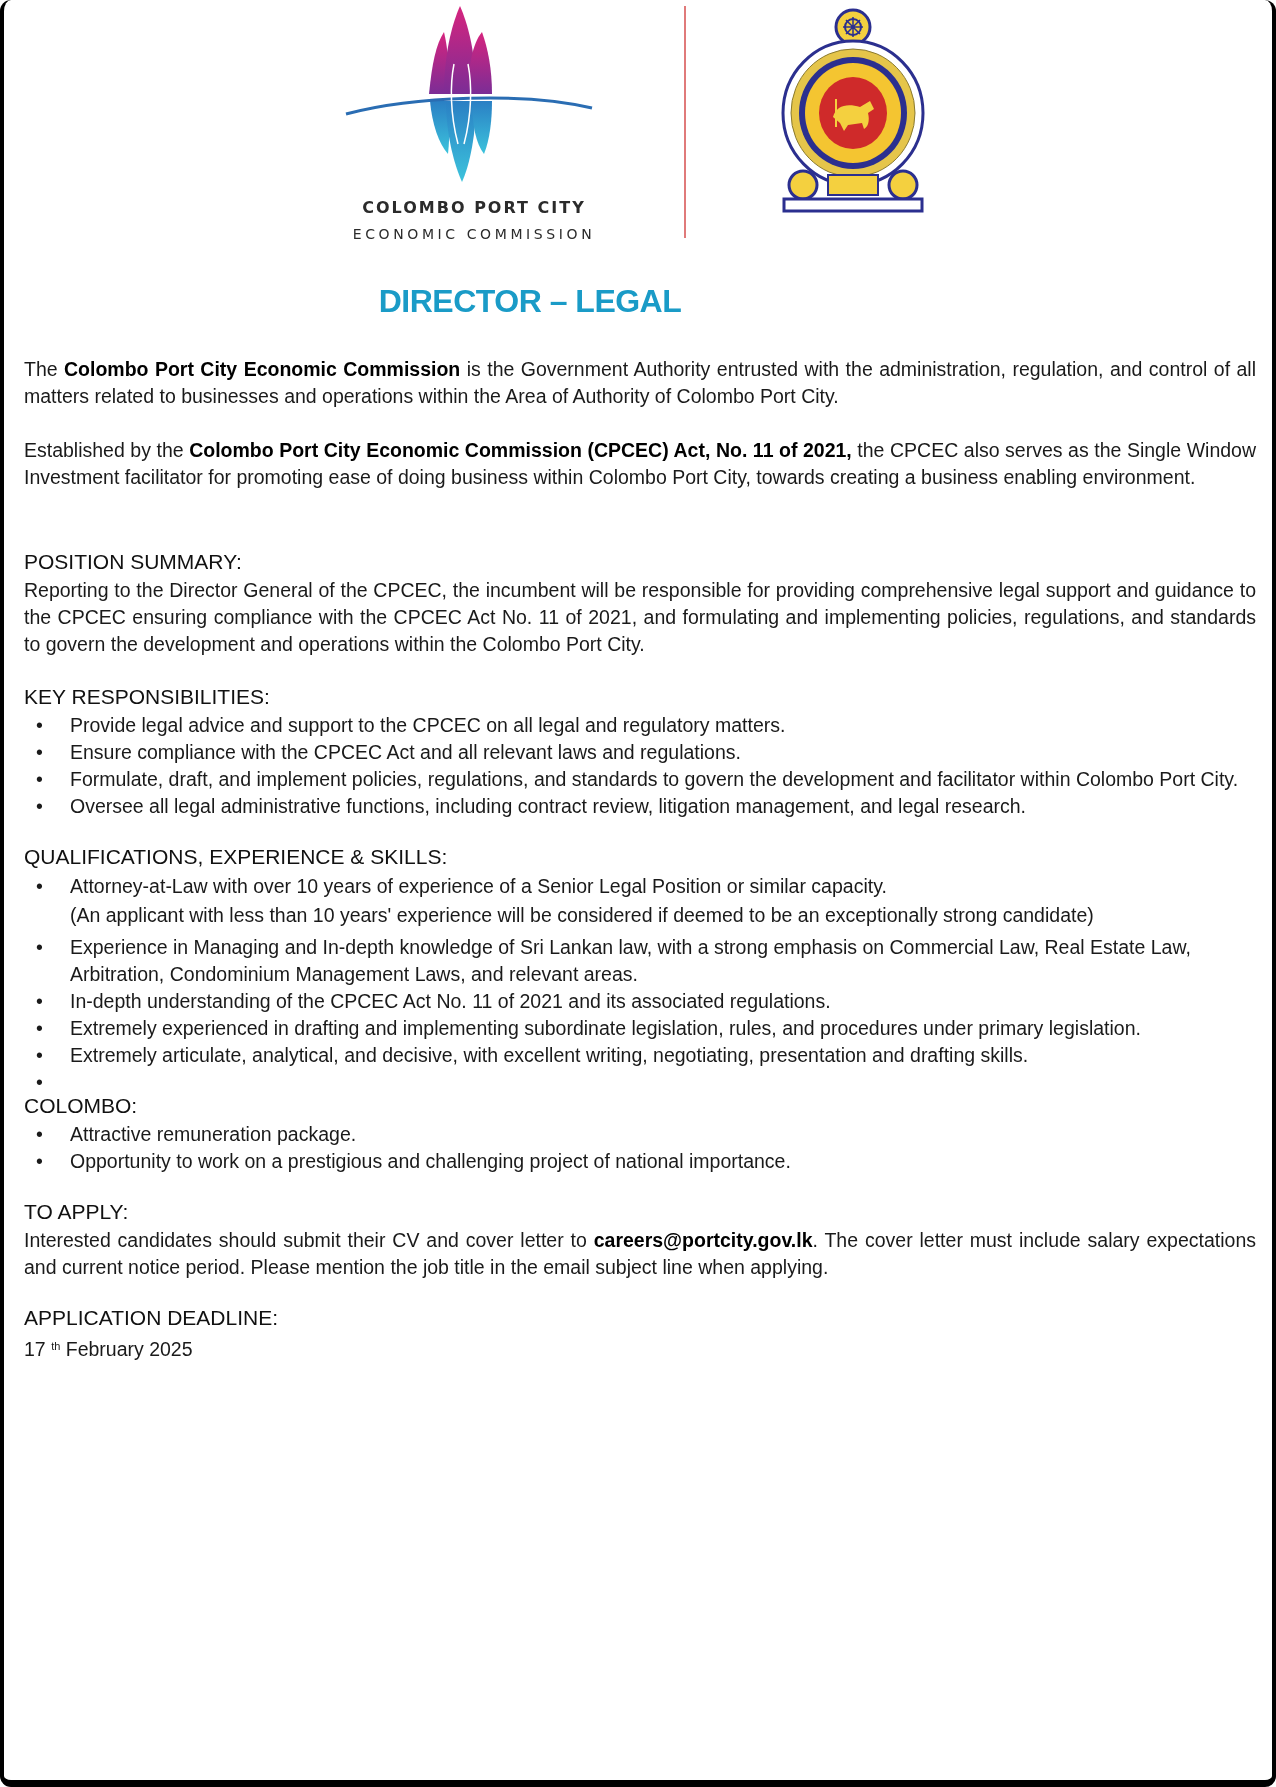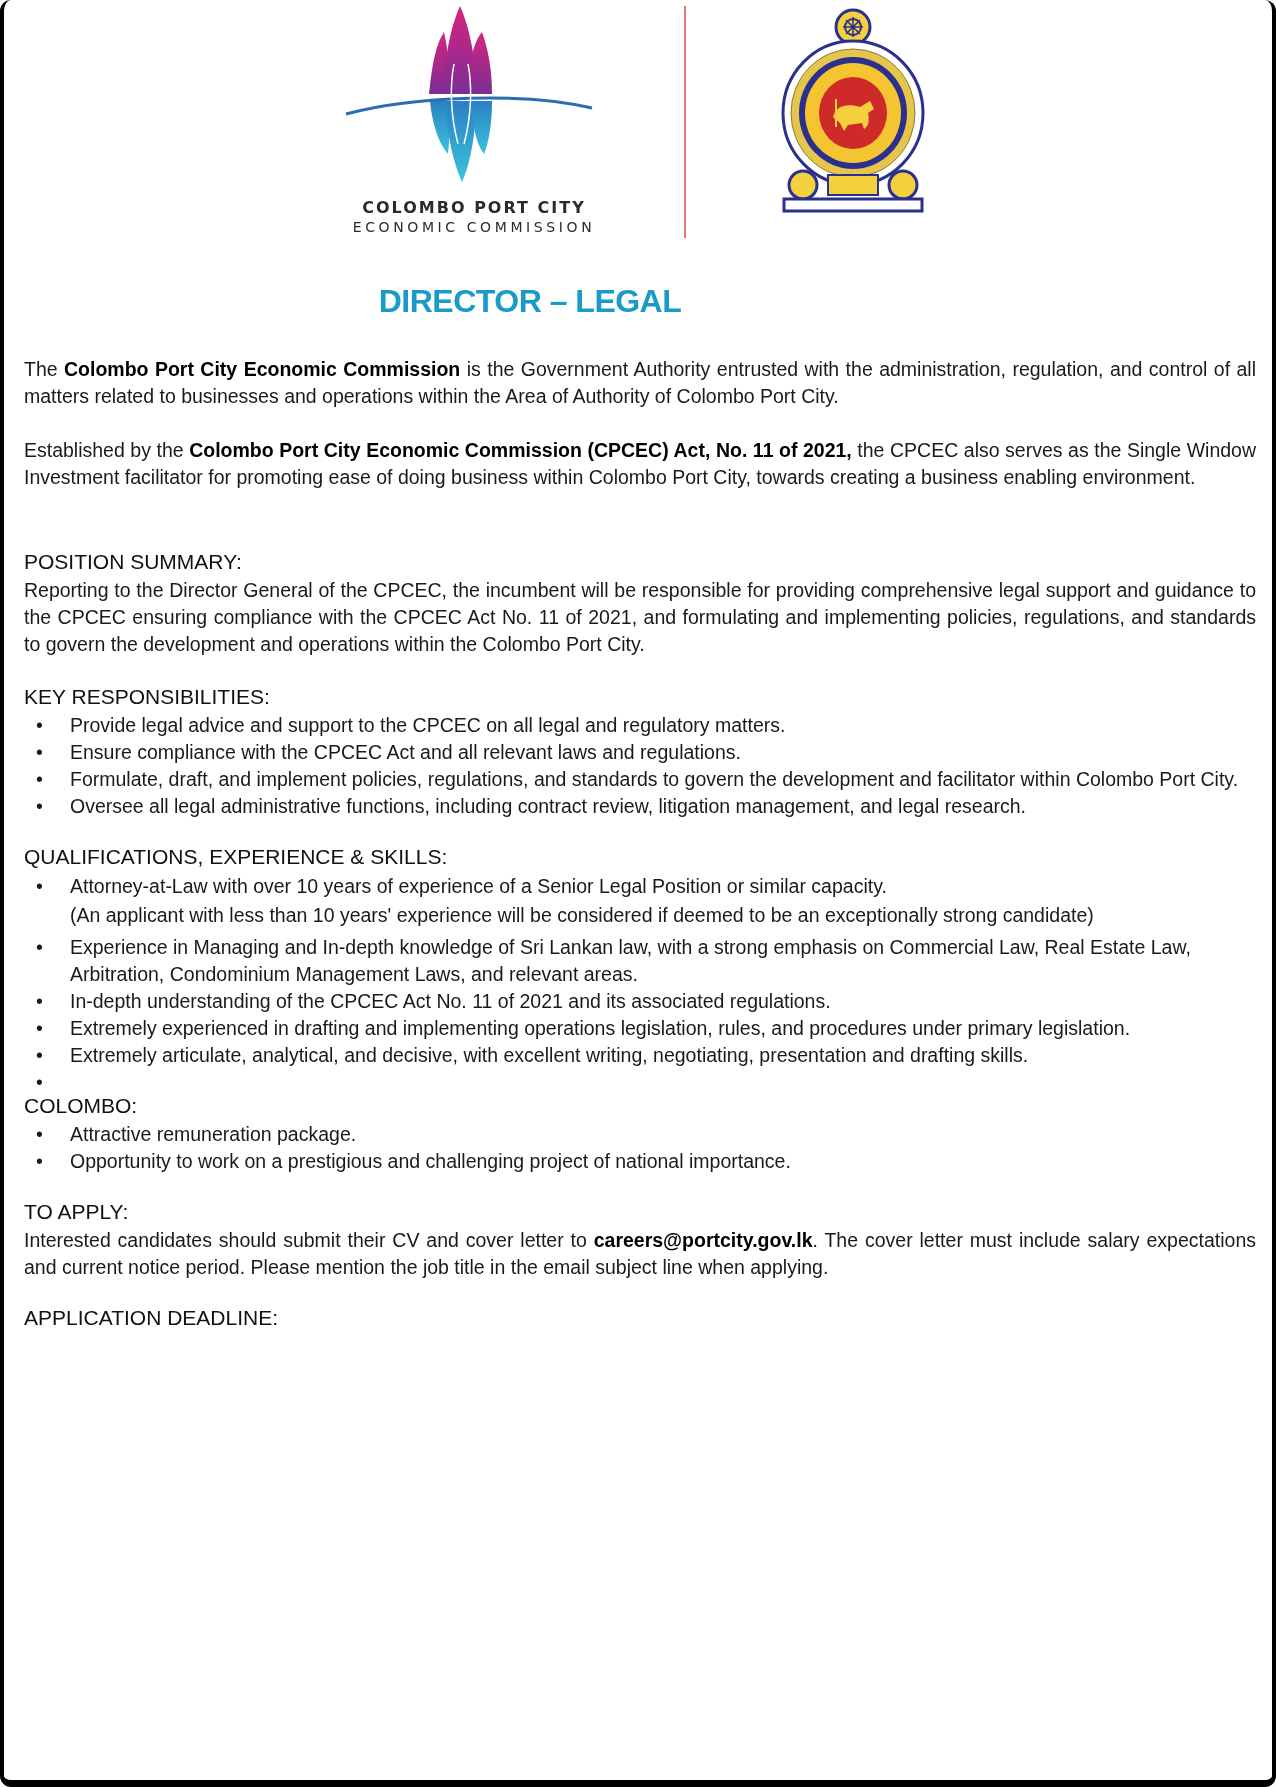--- a/index.html
+++ b/index.html
@@ -11,21 +11,21 @@
     background: #fff;
     font-family: "Liberation Sans", sans-serif;
     color: #1a1a1a;
     border-radius: 11px;
   }
   .header { position: absolute; left: 0; top: 0; width: 1268px; height: 250px; }
   .cpc-logo { position: absolute; left: 340px; top: 4px; width: 250px; height: 180px; }
   .cpc-name { position: absolute; left: 330px; top: 198px; width: 280px; text-align: center;
     font-family: "DejaVu Sans", sans-serif; letter-spacing: 2px; color: #2b2b2b; }
   .cpc-name .l1 { font-size: 16px; font-weight: bold; line-height: 20px; }
-  .cpc-name .l2 { font-size: 14px; font-weight: normal; letter-spacing: 3.6px; line-height: 18px; }
+  .cpc-name .l2 { font-size: 14px; font-weight: normal; letter-spacing: 3.6px; line-height: 18px; margin-top: 7px; }
   .divider { position: absolute; left: 680px; top: 6px; width: 2px; height: 232px; background: #e07a7a; }
   .emblem { position: absolute; left: 774px; top: 5px; width: 150px; height: 210px; }
   .title { position: absolute; left: 0; top: 283px; width: 1052px; text-align: center;
     font-size: 32px; font-weight: bold; color: #1a9bc7; letter-spacing: -0.5px; }
   .content { position: absolute; left: 20px; top: 356px; width: 1232px; font-size: 19.5px; line-height: 27px; }
   p { margin: 0; }
   .justify { text-align: justify; }
   .gap-para { height: 27px; }
   h2 { margin: 0; font-size: 21px; font-weight: normal; line-height: 30px; color: #111; }
   ul { list-style: none; margin: 0; padding: 0; }
@@ -105,32 +105,33 @@
       <li class="justify"><span class="bullet">•</span><span>Formulate, draft, and implement policies, regulations, and standards to govern the development and facilitator within Colombo Port City.</span></li>
       <li><span class="bullet">•</span><span>Oversee all legal administrative functions, including contract review, litigation management, and legal research.</span></li>
     </ul>
 
     <div style="height:22px"></div>
     <h2>QUALIFICATIONS, EXPERIENCE &amp; SKILLS:</h2>
     <ul>
       <li style="line-height:29px"><span class="bullet">•</span><span>Attorney-at-Law with over 10 years of experience of a Senior Legal Position or similar capacity.</span><span class="note">(An applicant with less than 10 years' experience will be considered if deemed to be an exceptionally strong candidate)</span></li>
       <li style="margin-top:4px"><span class="bullet">•</span><span>Experience in Managing and In-depth knowledge of Sri Lankan law, with a strong emphasis on Commercial Law, Real Estate Law, Arbitration, Condominium Management Laws, and relevant areas.</span></li>
       <li><span class="bullet">•</span><span>In-depth understanding of the CPCEC Act No. 11 of 2021 and its associated regulations.</span></li>
-      <li class="justify"><span class="bullet">•</span><span>Extremely experienced in drafting and implementing operations legislation, rules, and procedures under primary legislation.</span></li>
+      <li class="justify"><span class="bullet">•</span><span>Extremely experienced in drafting and implementing subordinate legislation, rules, and procedures under primary legislation.</span></li>
       <li><span class="bullet">•</span><span>Extremely articulate, analytical, and decisive, with excellent writing, negotiating, presentation and drafting skills.</span></li>
       <li><span class="bullet">•</span></li>
     </ul>
 
     <div style="height:22px"></div>
     <h2>COLOMBO:</h2>
     <ul>
       <li><span class="bullet">•</span><span>Attractive remuneration package.</span></li>
       <li><span class="bullet">•</span><span>Opportunity to work on a prestigious and challenging project of national importance.</span></li>
     </ul>
 
     <div style="height:22px"></div>
     <h2>TO APPLY:</h2>
     <p class="justify"><span>Interested candidates should submit their CV and cover letter to </span><strong>careers@portcity.gov.lk</strong><span>. The cover letter must include salary expectations and current notice period. Please mention the job title in the email subject line when applying.</span></p>
 
     <div style="height:22px"></div>
     <h2>APPLICATION DEADLINE:</h2>
+    <p><span>17</span> <sup>th</sup><span> February 2025</span></p>
   </div>
 </div>
 
 </body></html>

